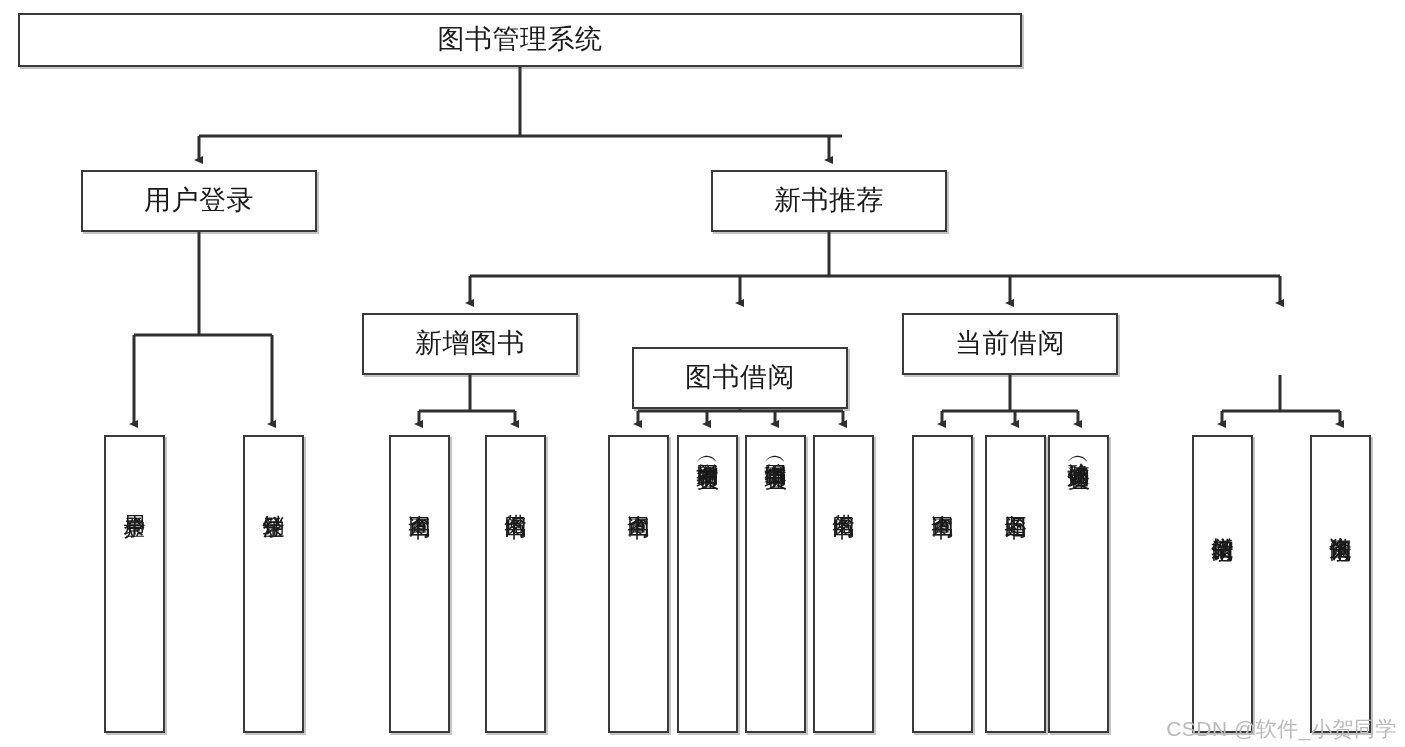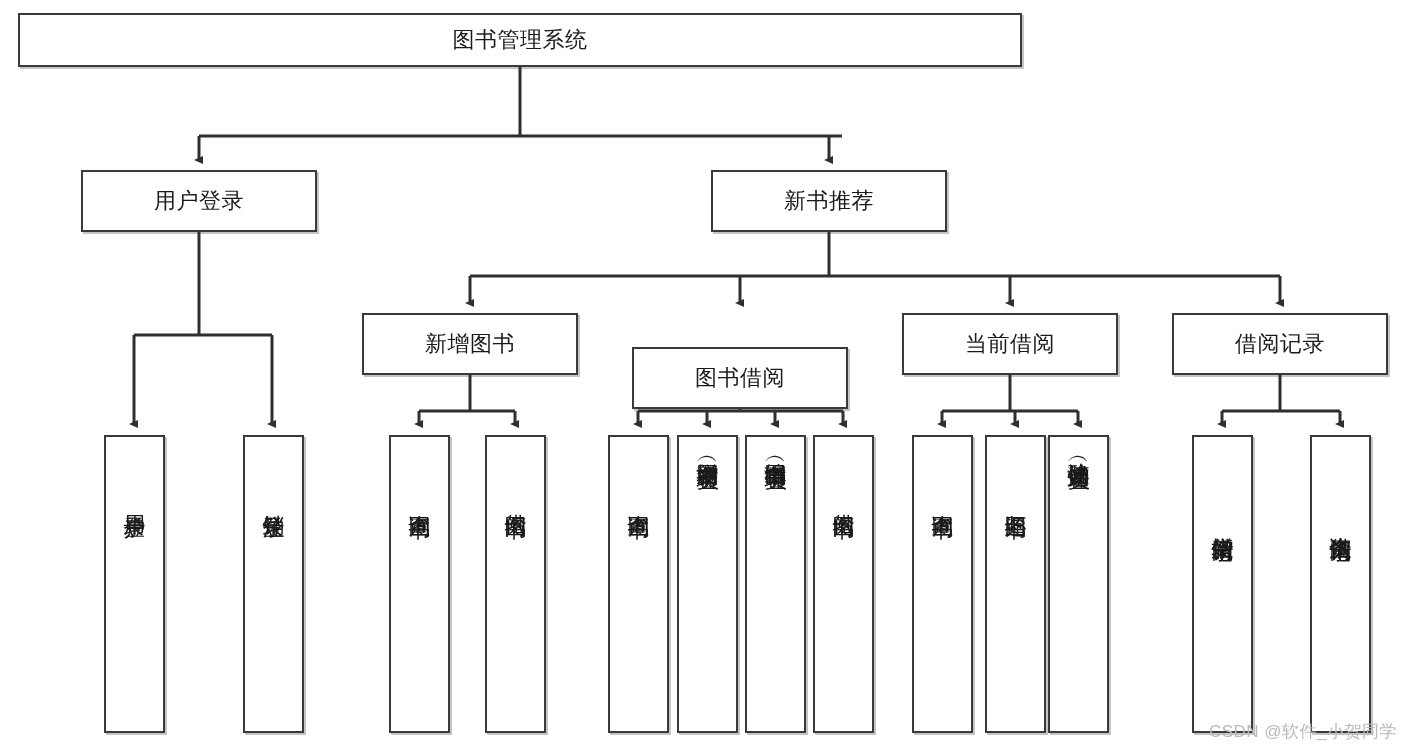--- a/index.html
+++ b/index.html
@@ -36,21 +36,21 @@
     color: #1a1a1a;
     box-shadow: 2px 2px 0 rgba(60,60,60,0.30);
   }
   .node .label {
     display: block;
     text-align: center;
     line-height: 1.15;
     letter-spacing: 0.5px;
   }
   .node.horizontal .label {
-    font-size: 22px;
+    font-size: 27px;
     white-space: nowrap;
   }
   .node.vertical {
     align-items: flex-start;
     padding-top: 8px;
   }
   .node.vertical .label {
     writing-mode: vertical-rl;
     text-orientation: upright;
     font-size: 22px;
@@ -61,21 +61,21 @@
   .node.vertical.mid .label {
     margin-top: 52px;
   }
   .node.vertical.midshort .label {
     margin-top: 74px;
   }
   .watermark {
     position: absolute;
     right: 8px;
     bottom: 4px;
-    font-size: 17px;
+    font-size: 21px;
     color: #b9b9b9;
     white-space: nowrap;
     letter-spacing: 0.5px;
   }
 </style>
 </head>
 <body>
 
 <div id="canvas">
 
@@ -142,23 +142,20 @@
 
   <div class="node horizontal" style="left:362px; top:313px; width:216px; height:62px;">
     <span class="label">新增图书</span>
   </div>
   <div class="node horizontal" style="left:632px; top:313px; width:216px; height:62px;margin-top:34px;">
     <span class="label">图书借阅</span>
   </div>
   <div class="node horizontal" style="left:902px; top:313px; width:216px; height:62px;">
     <span class="label">当前借阅</span>
   </div>
-  <div class="node horizontal" style="left:1172px; top:313px; width:216px; height:62px;">
-    <span class="label">借阅记录</span>
-  </div>
 
   <div class="node vertical mid" style="left:104px; top:435px; width:61px; height:298px;">
     <span class="label">用户登录</span>
   </div>
   <div class="node vertical mid" style="left:243px; top:435px; width:61px; height:298px;">
     <span class="label">注销登录</span>
   </div>
 
   <div class="node vertical mid" style="left:389px; top:435px; width:61px; height:298px;">
     <span class="label">查询图书</span>

